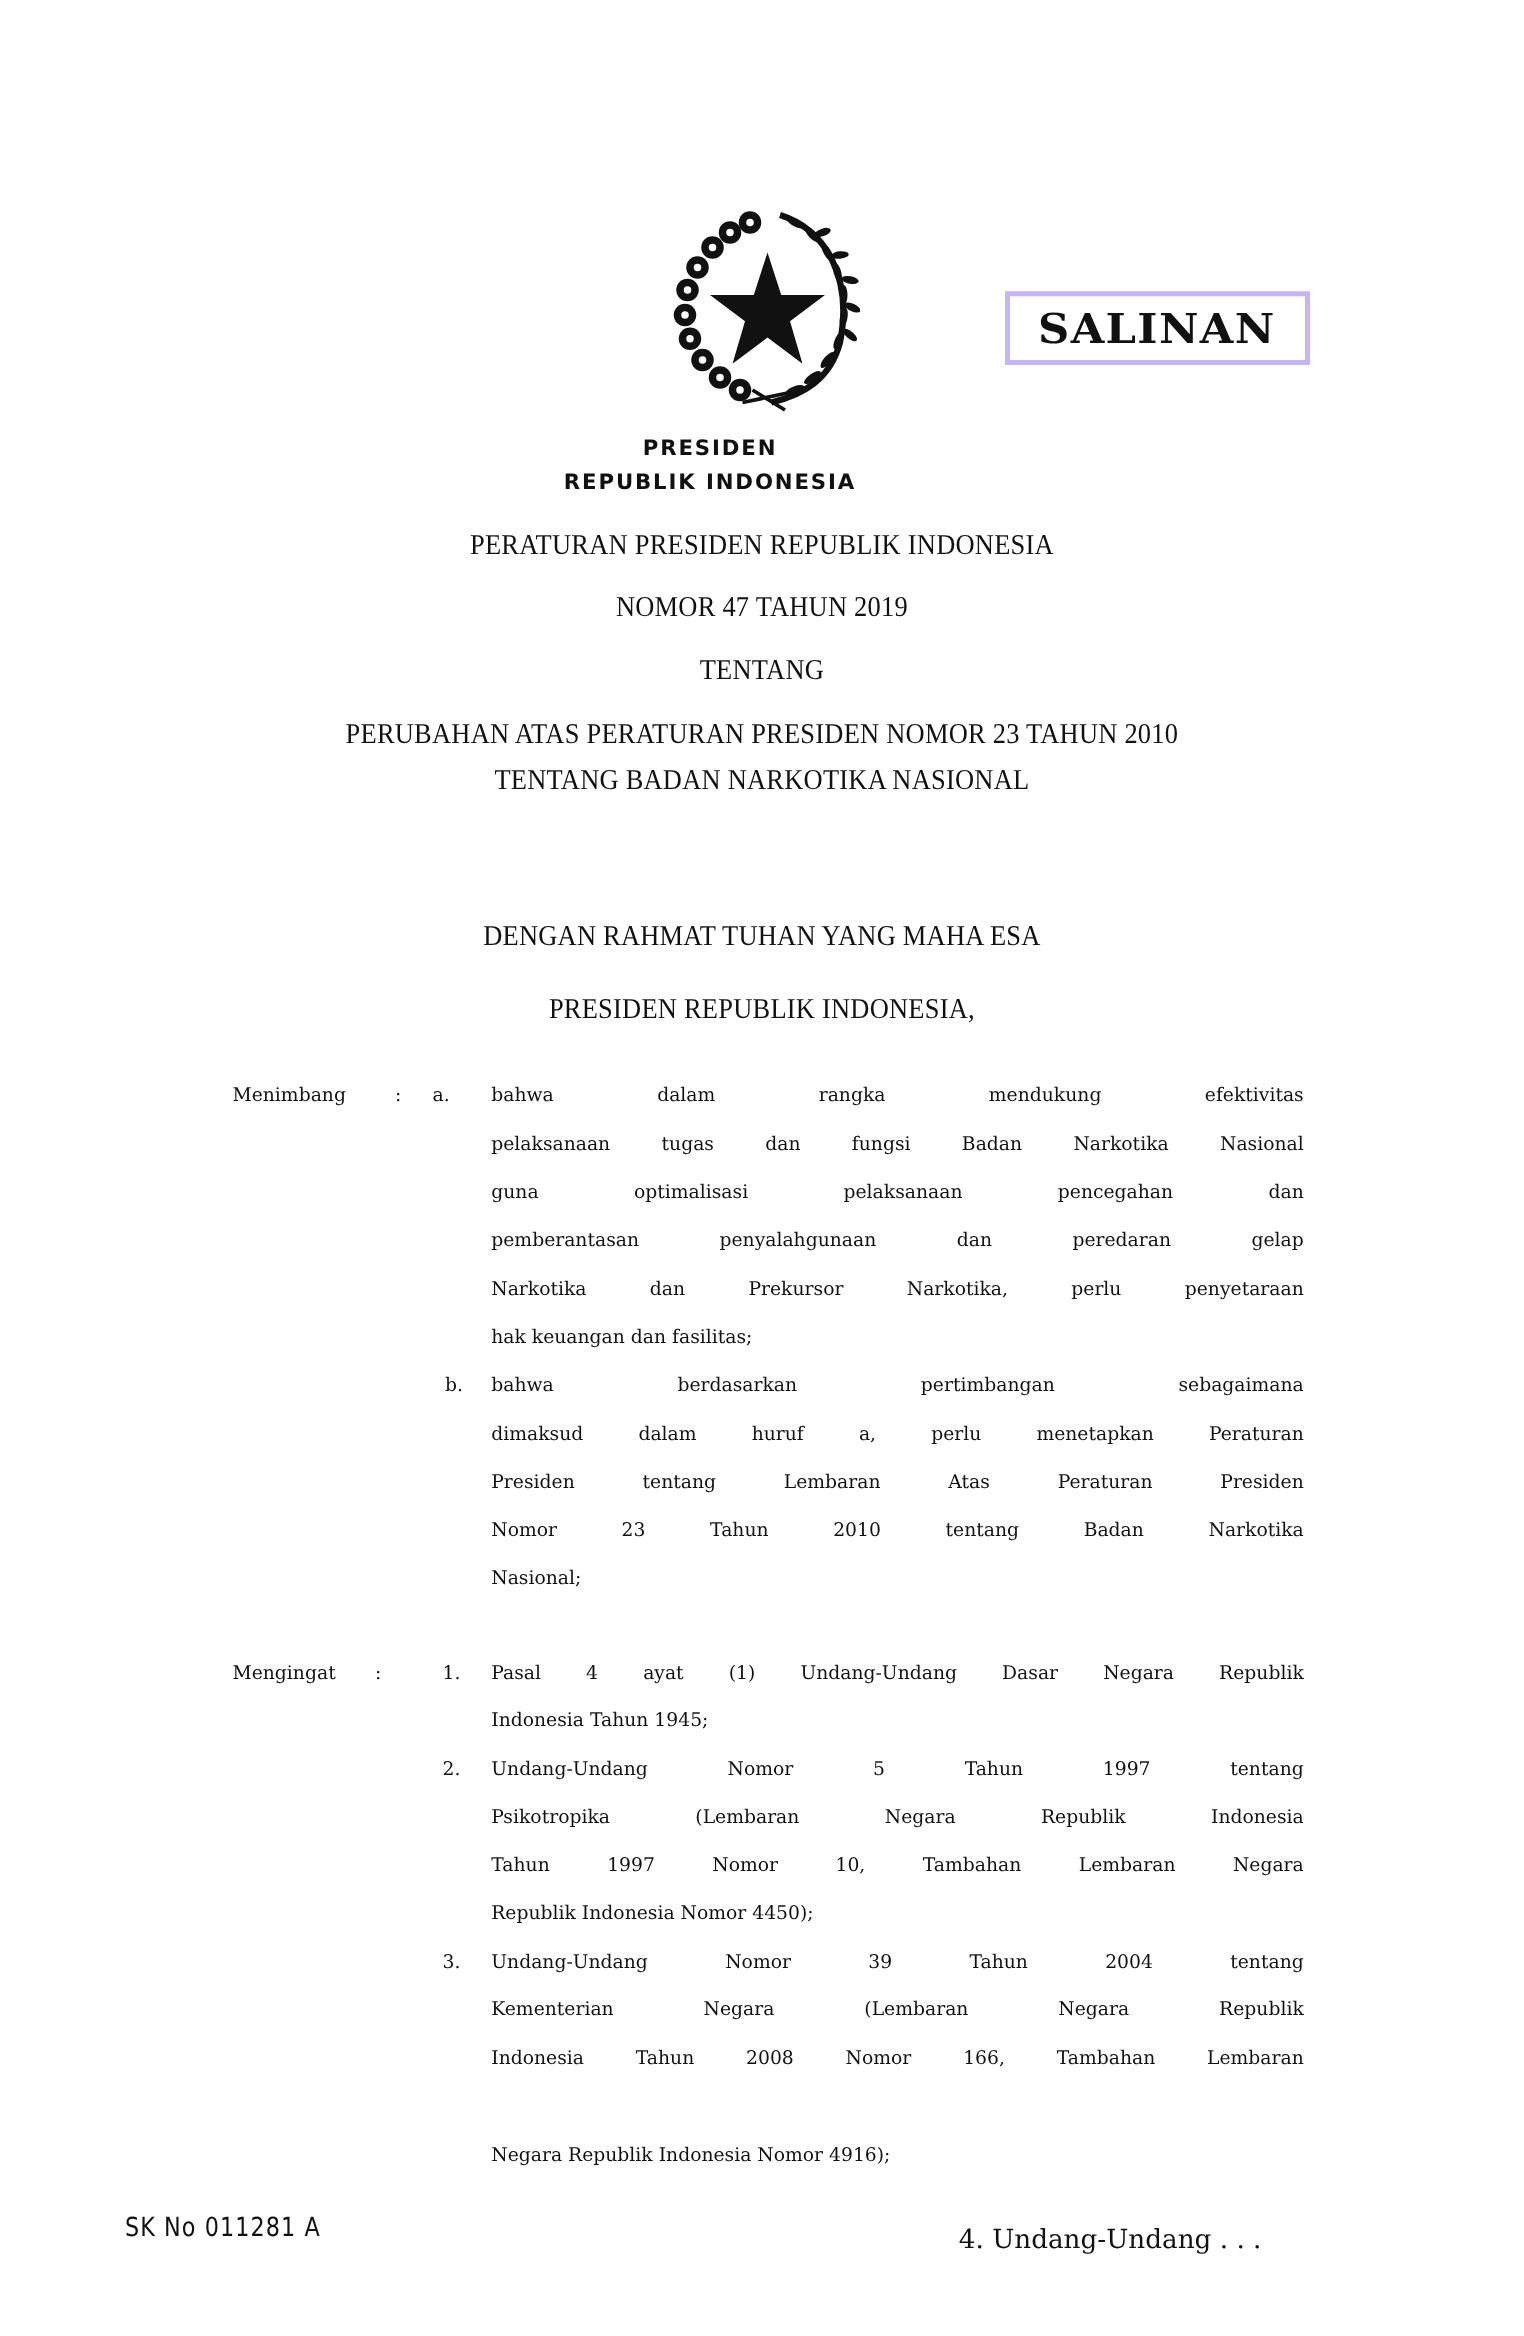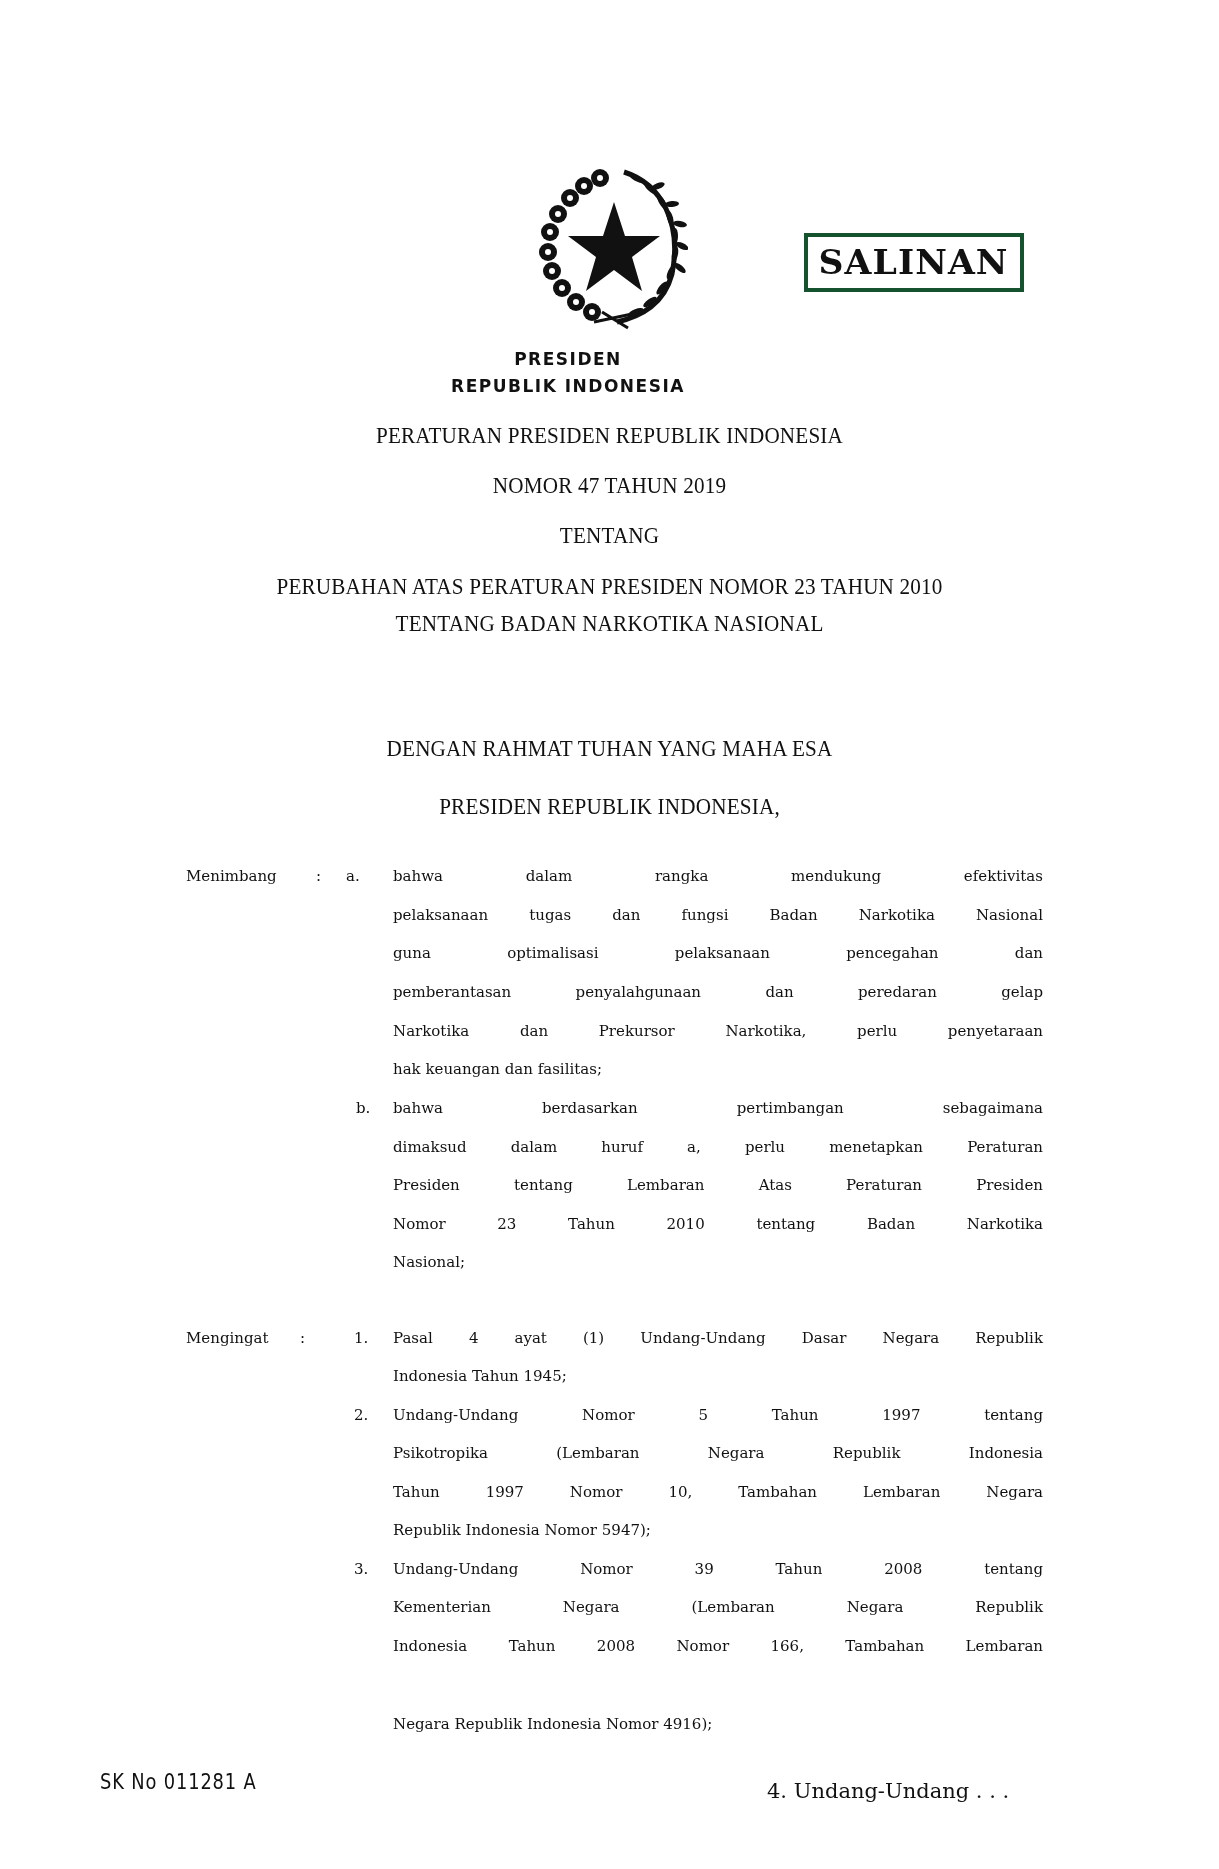--- a/index.html
+++ b/index.html
@@ -1,20 +1,20 @@
 <!DOCTYPE html>
 <html><head>
 <meta charset="utf-8">
 <style>
   html, body { margin: 0; padding: 0; background: #ffffff; }
   body { width: 1219px; height: 1869px; position: relative; overflow: hidden; color: #111111; font-family: "DejaVu Serif", "Liberation Serif", serif; }
   .abs { position: absolute; }
   .center-line { position: absolute; left: 0; width: 1219px; text-align: center; white-space: nowrap; font-family: "Liberation Serif", serif; font-size: 23px; letter-spacing: 0.2px; transform: scaleX(0.92); transform-origin: 610px 50%; }
   .emblem { left: 532px; top: 164px; width: 156px; height: 166px; }
-  .salinan-box { left: 804px; top: 233px; width: 220px; height: 59px; border: 4px solid #14532d; box-sizing: border-box; display: flex; align-items: center; justify-content: center; }
+  .salinan-box { left: 804px; top: 233px; width: 244px; height: 59px; border: 4px solid #c4b5fd; box-sizing: border-box; display: flex; align-items: center; justify-content: center; }
   .salinan-text { font-family: "DejaVu Serif", serif; font-weight: bold; font-size: 33px; letter-spacing: 1px; transform: scaleX(1.05); }
   .seal-caption { position: absolute; left: 0; width: 1136px; text-align: center; font-family: "DejaVu Sans", sans-serif; font-weight: bold; font-size: 17px; letter-spacing: 1.5px; }
   .row { position: absolute; height: 38px; line-height: 38px; font-size: 15px; font-family: "DejaVu Serif", serif; white-space: nowrap; }
   .label { left: 186px; }
   .colon { }
   .marker { }
   .body-line { left: 393px; width: 650px; text-align: justify; text-align-last: justify; }
   .body-line.last { text-align-last: left; }
   .footer-cont { left: 767px; font-size: 21px; }
   .sk { left: 100px; font-family: "DejaVu Sans", sans-serif; font-size: 21px; transform: scaleX(0.85); transform-origin: 0 50%; letter-spacing: 1px; }
@@ -116,23 +116,23 @@
   <div class="row colon" style="top:1319px; left:300px;">:</div>
 
   <div class="row marker" style="top:1319px; left:354px;">1.</div>
   <div class="row body-line" style="top:1319px;">Pasal 4 ayat (1) Undang-Undang Dasar Negara Republik</div>
   <div class="row body-line last" style="top:1357px;">Indonesia Tahun 1945;</div>
 
   <div class="row marker" style="top:1396px; left:354px;">2.</div>
   <div class="row body-line" style="top:1396px;">Undang-Undang Nomor 5 Tahun 1997 tentang</div>
   <div class="row body-line" style="top:1434px;">Psikotropika (Lembaran Negara Republik Indonesia</div>
   <div class="row body-line" style="top:1473px;">Tahun 1997 Nomor 10, Tambahan Lembaran Negara</div>
-  <div class="row body-line last" style="top:1511px;">Republik Indonesia Nomor 5947);</div>
+  <div class="row body-line last" style="top:1511px;">Republik Indonesia Nomor 4450);</div>
 
   <div class="row marker" style="top:1550px; left:354px;">3.</div>
-  <div class="row body-line" style="top:1550px;">Undang-Undang Nomor 39 Tahun 2008 tentang</div>
+  <div class="row body-line" style="top:1550px;">Undang-Undang Nomor 39 Tahun 2004 tentang</div>
   <div class="row body-line" style="top:1588px;">Kementerian Negara (Lembaran Negara Republik</div>
   <div class="row body-line" style="top:1627px;">Indonesia Tahun 2008 Nomor 166, Tambahan Lembaran</div>
   <div class="row body-line last" style="top:1665px;margin-top:40px;">Negara Republik Indonesia Nomor 4916);</div>
 </div>
 
 <div class="row footer-cont" style="top:1724px;margin-top:48px;">4. Undang-Undang . . .</div>
 <div class="row sk" style="top:1763px;">SK No 011281  A</div>
 
 </body></html>

